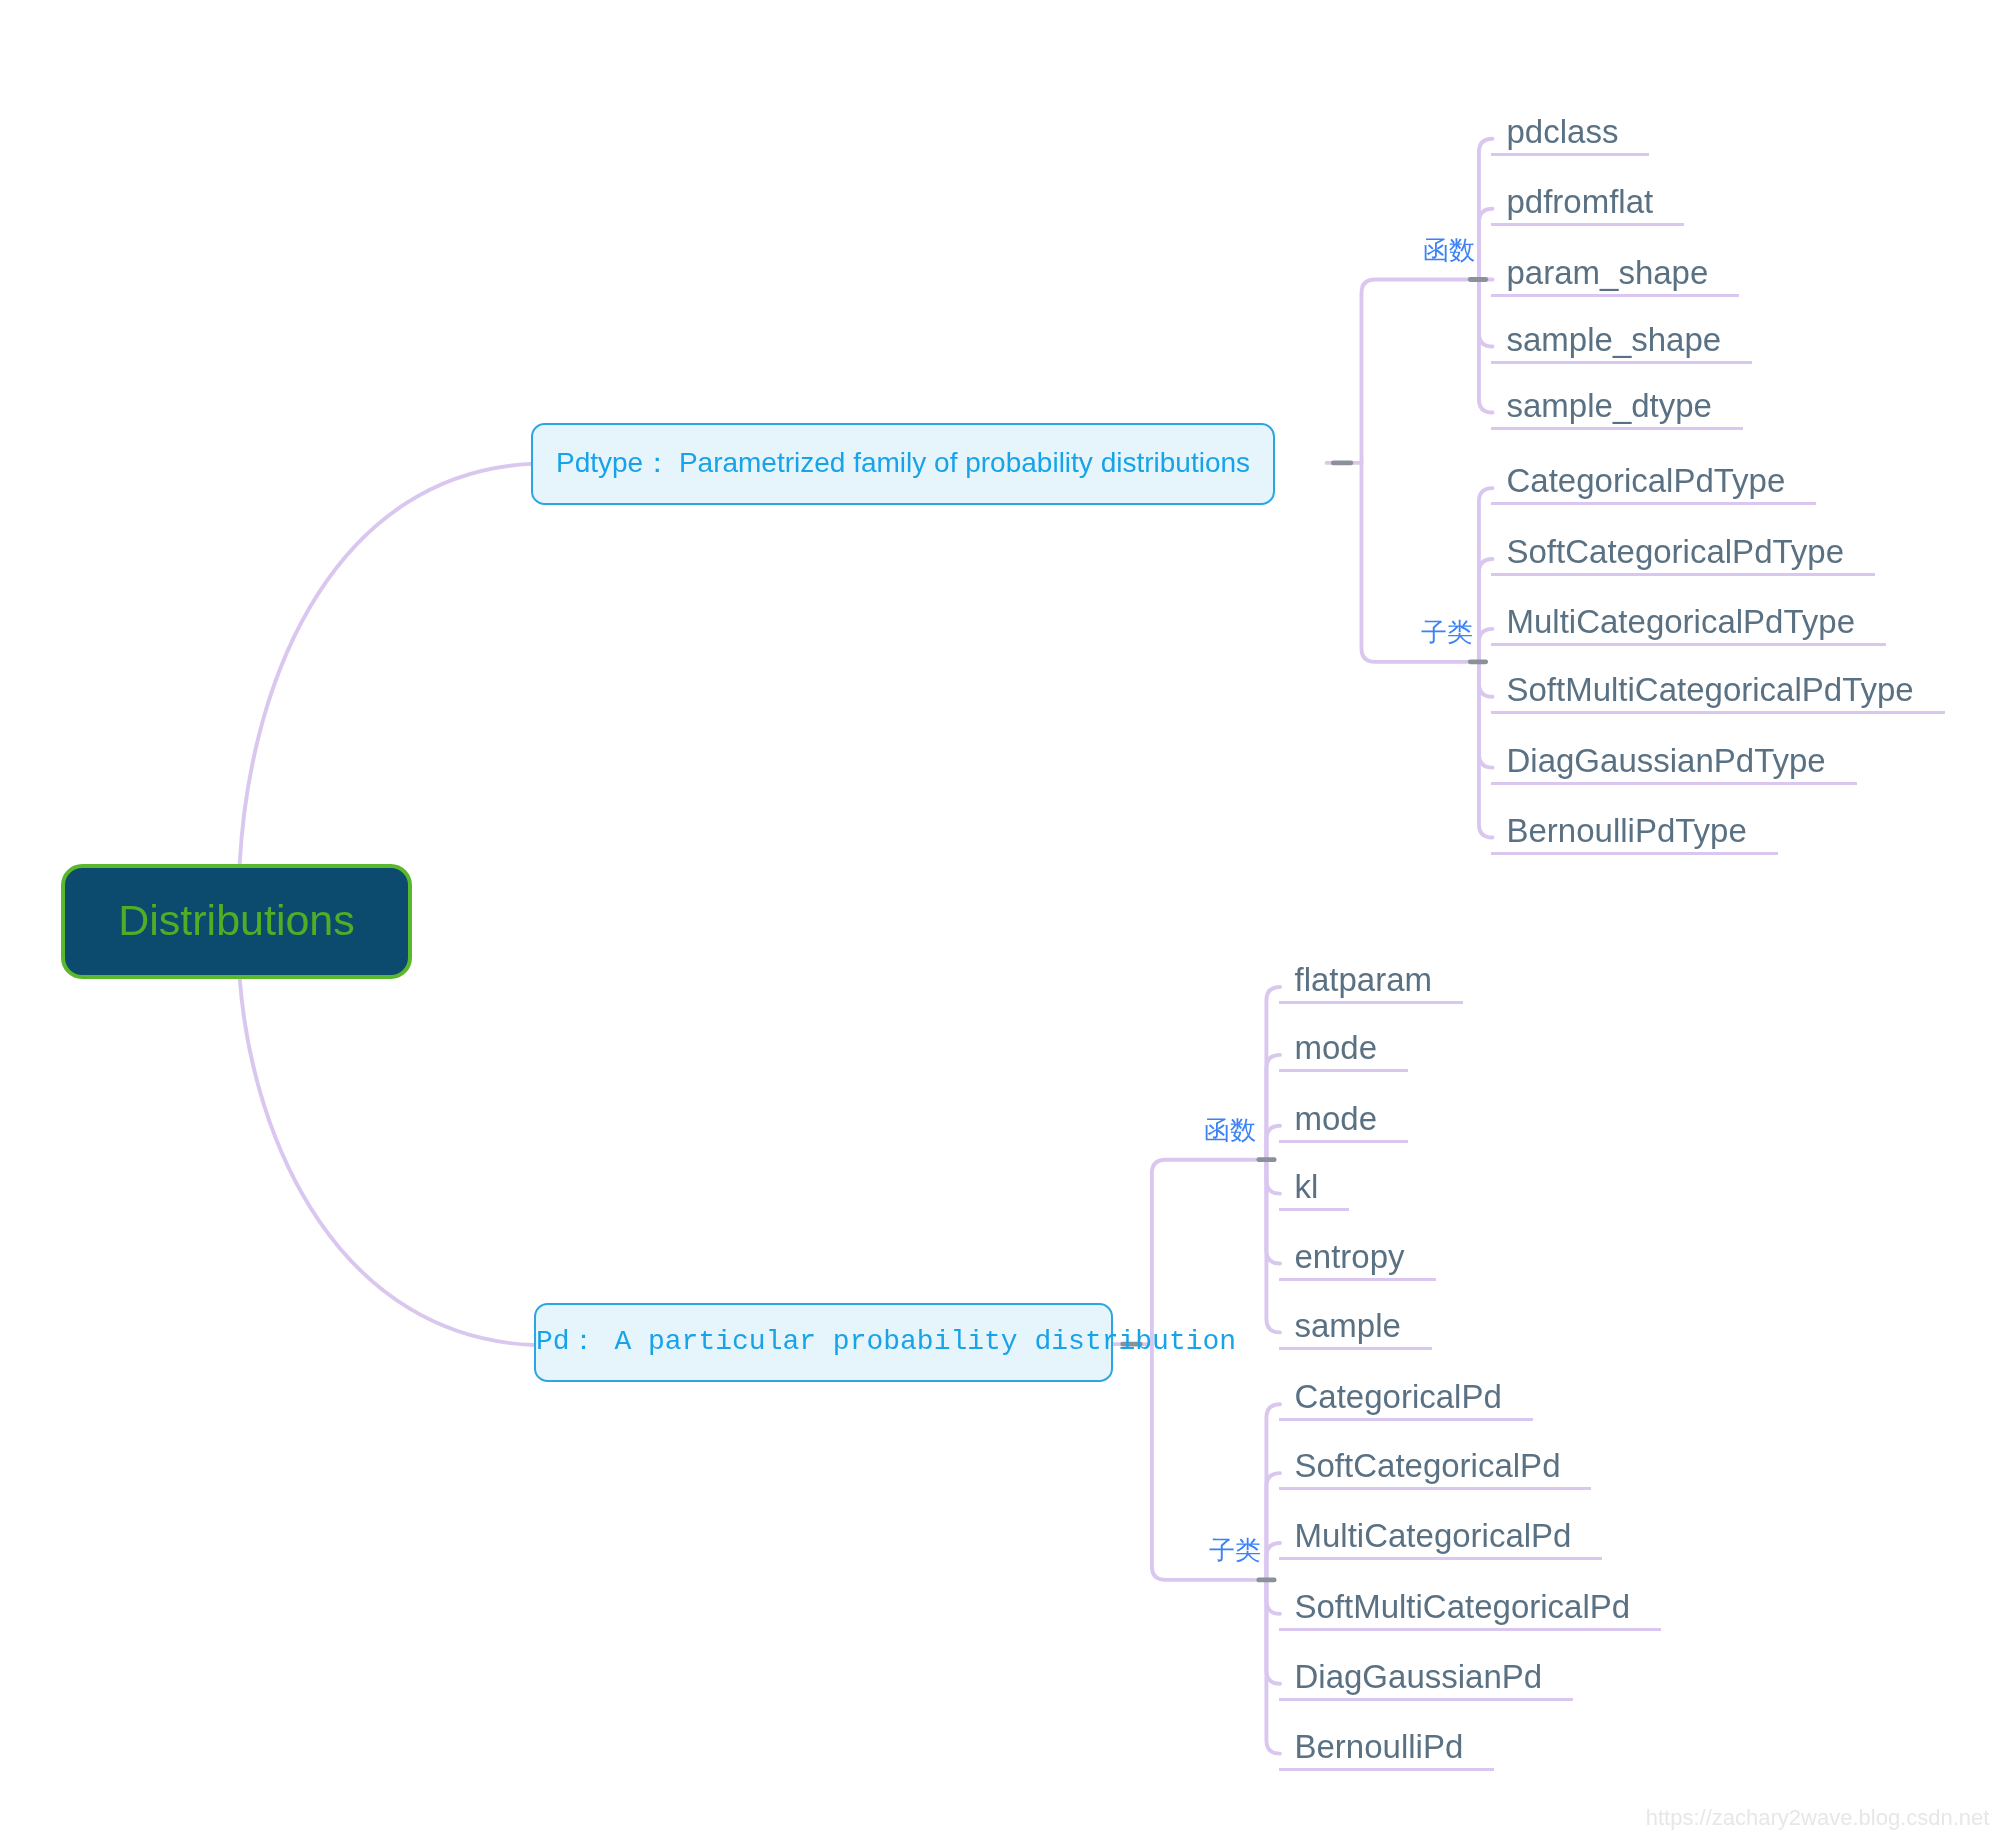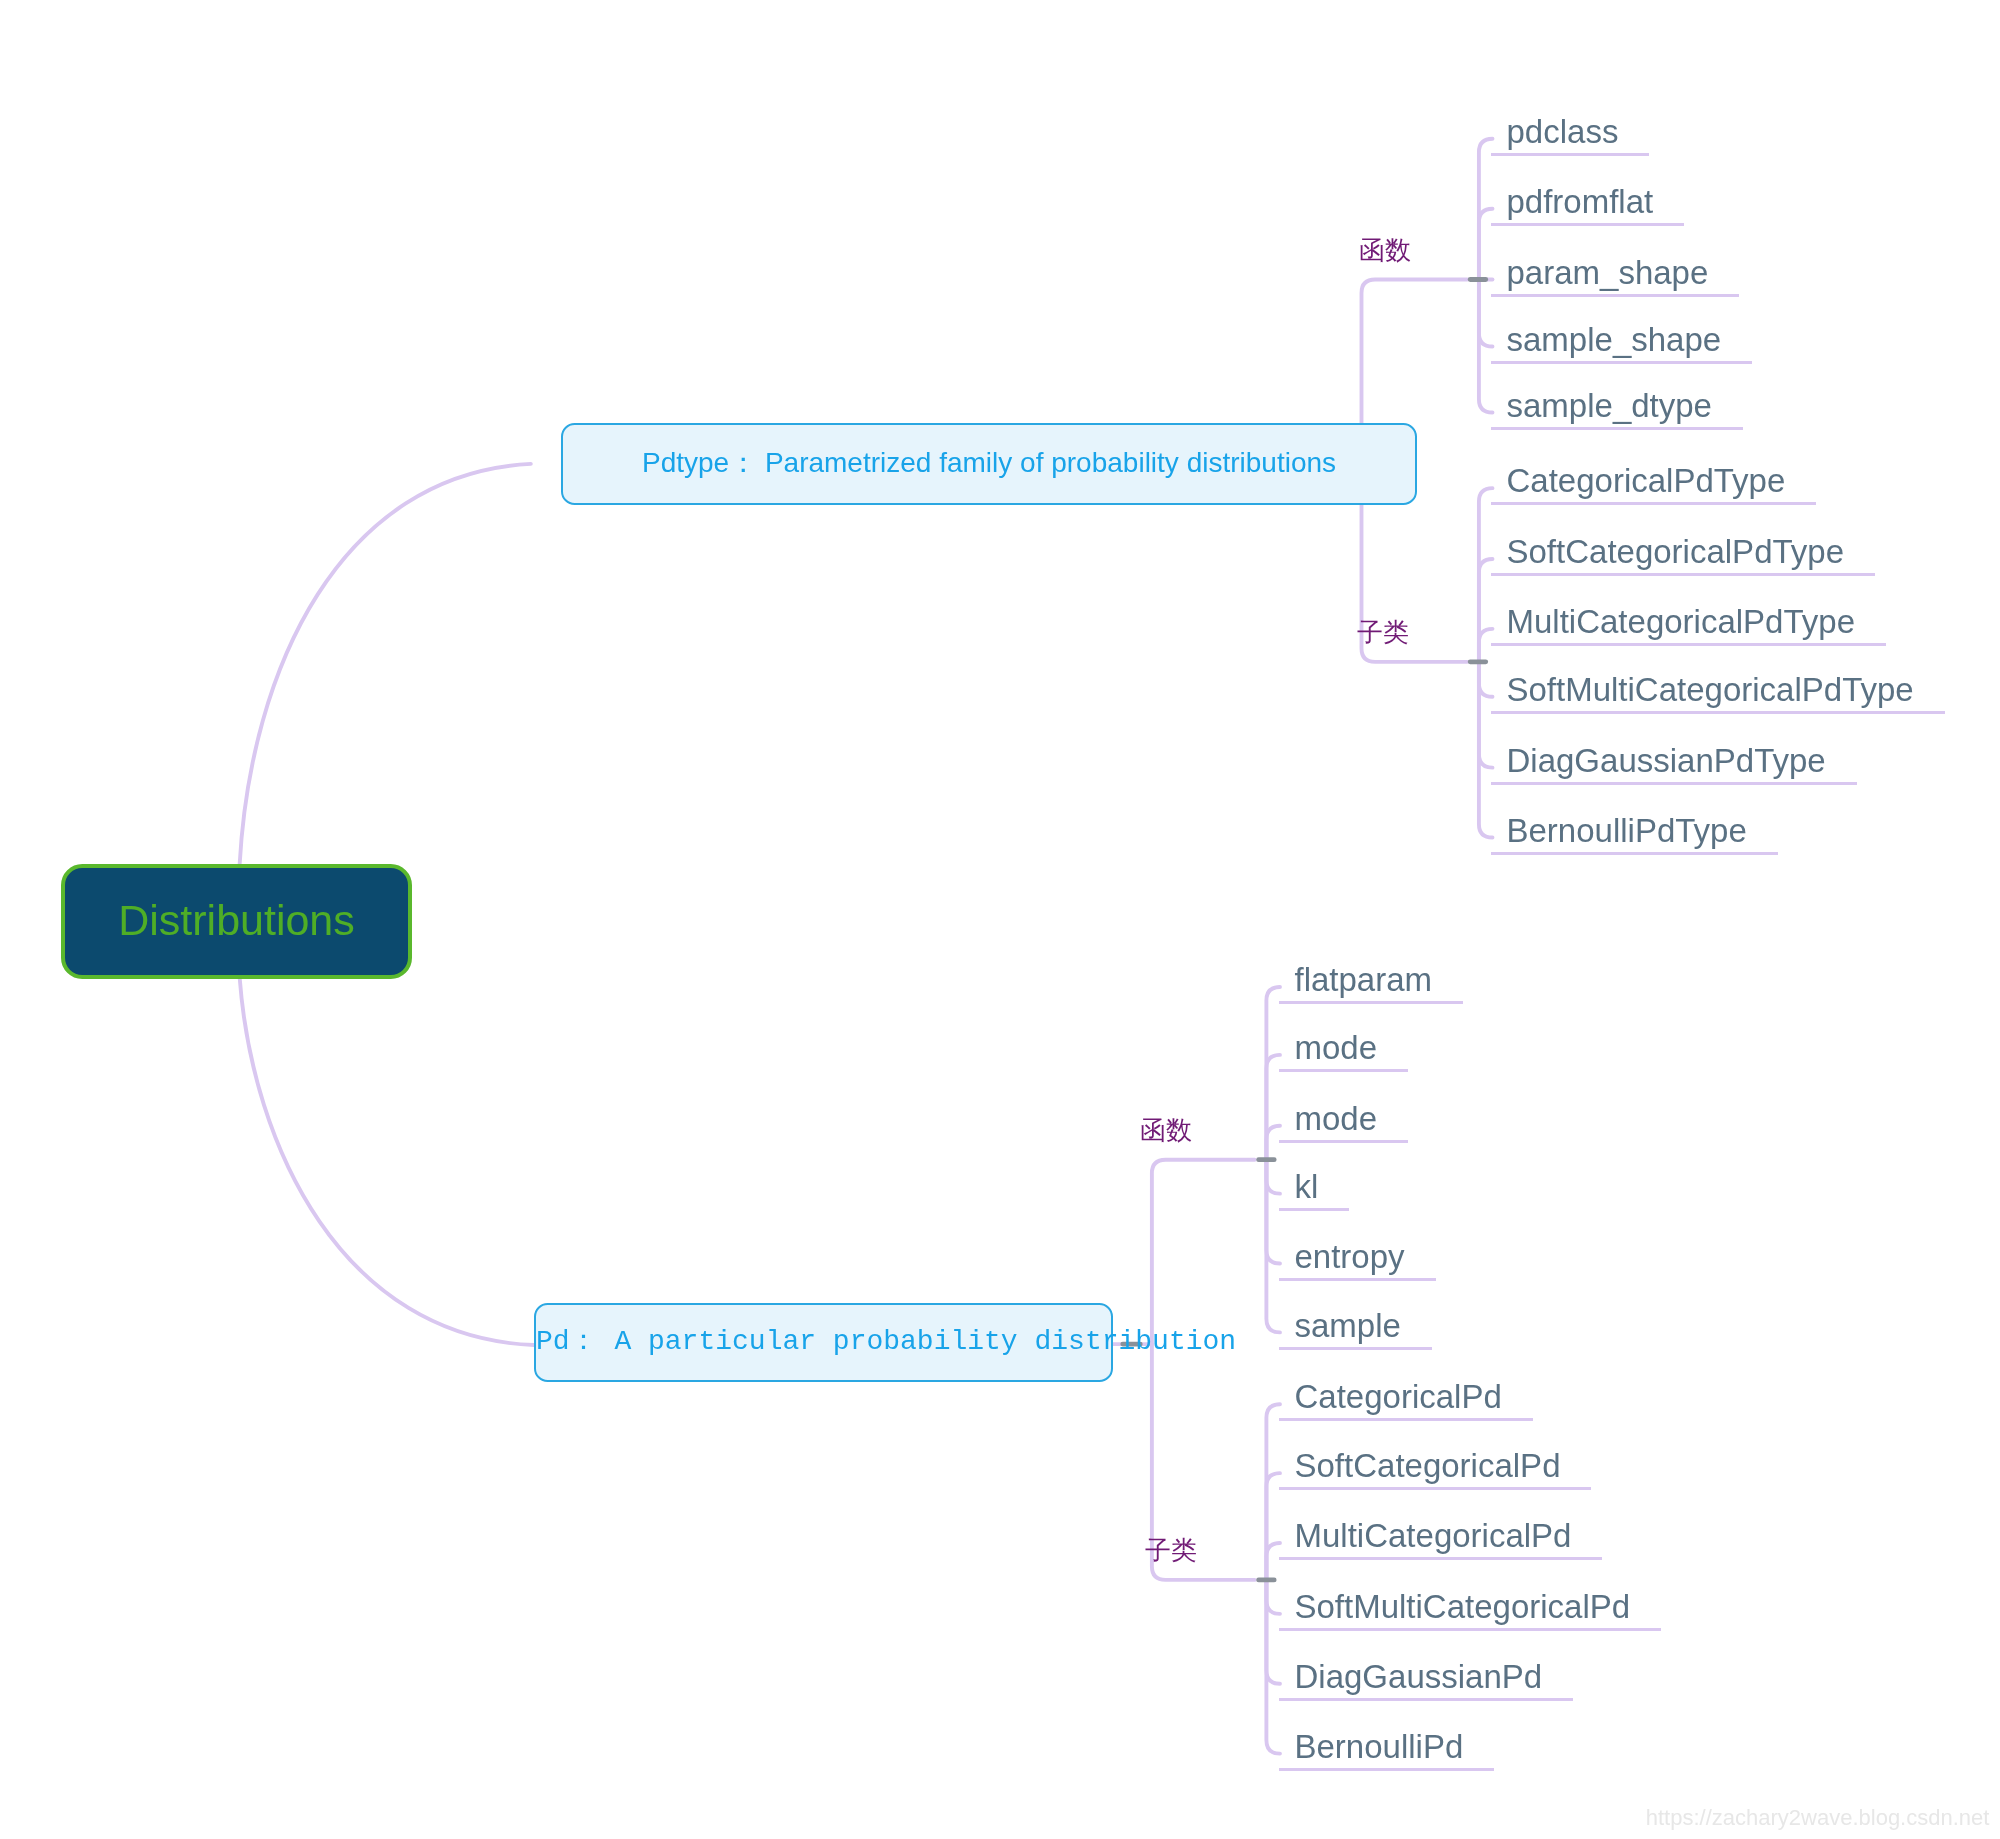--- a/index.html
+++ b/index.html
@@ -17,33 +17,33 @@
     position:absolute;left:61px;top:864px;width:351px;height:115px;
     box-sizing:border-box;border:4.9px solid #5ab82d;border-radius:21.3px;
     background:#0c4a6e;color:#4fae26;font-size:43px;line-height:105px;
     text-align:center;white-space:nowrap;
   }
   .node{
     position:absolute;box-sizing:border-box;
     border:2.9px solid #2aa7e2;border-radius:13.6px;background:#e6f4fc;
     color:#18a3e9;font-size:28px;text-align:center;white-space:nowrap;
   }
-  .node.n1{left:561px;top:423px;width:856px;height:82px;line-height:76px;}
+  .node.n1{left:531px;top:423px;width:744px;height:82px;line-height:76px;}
   .node.n2{left:534px;top:1303px;width:579px;height:79px;line-height:73px;font-family:Liberation Mono, monospace;}
   .leaf{
     position:absolute;display:inline-block;
     height:42px;line-height:42px;
     font-size:33px;color:#5a7183;white-space:nowrap;
     border-bottom:3.9px solid #d9c7f0;
     padding:0 31px 0 15.5px;
     margin-top:16px;
   }
   .glabel{
-    position:absolute;width:116px;text-align:left;
-    font-size:26px;line-height:35px;color:#701a75;white-space:nowrap;
+    position:absolute;width:116px;text-align:right;
+    font-size:26px;line-height:35px;color:#3b82f6;white-space:nowrap;
   }
   .watermark{
     position:absolute;right:11.6px;top:1805px;
     font-size:22px;color:#e7e7e7;white-space:nowrap;
   }
 </style>
 </head>
 <body>
 
 <div id="canvas">

